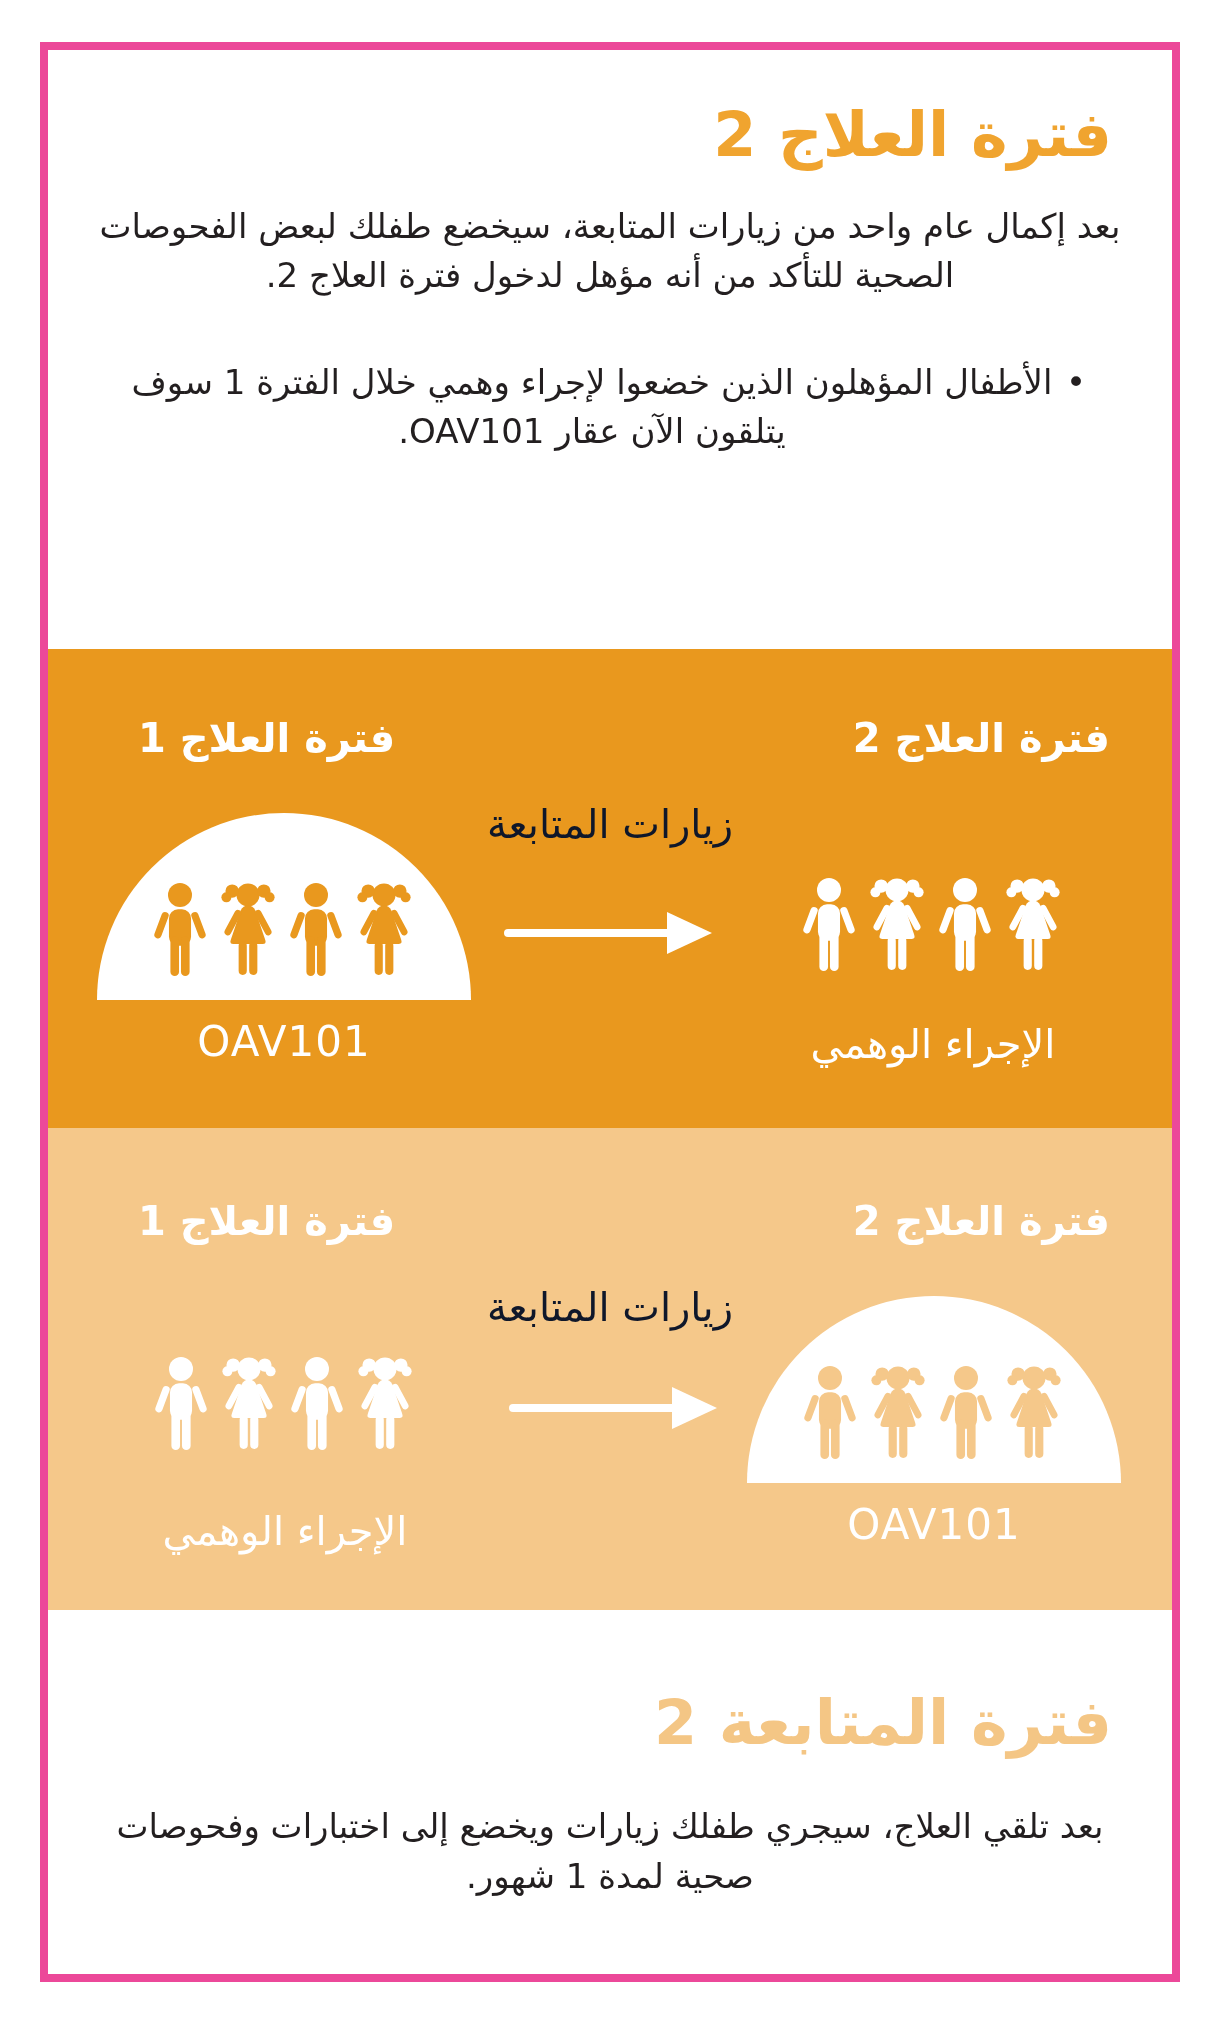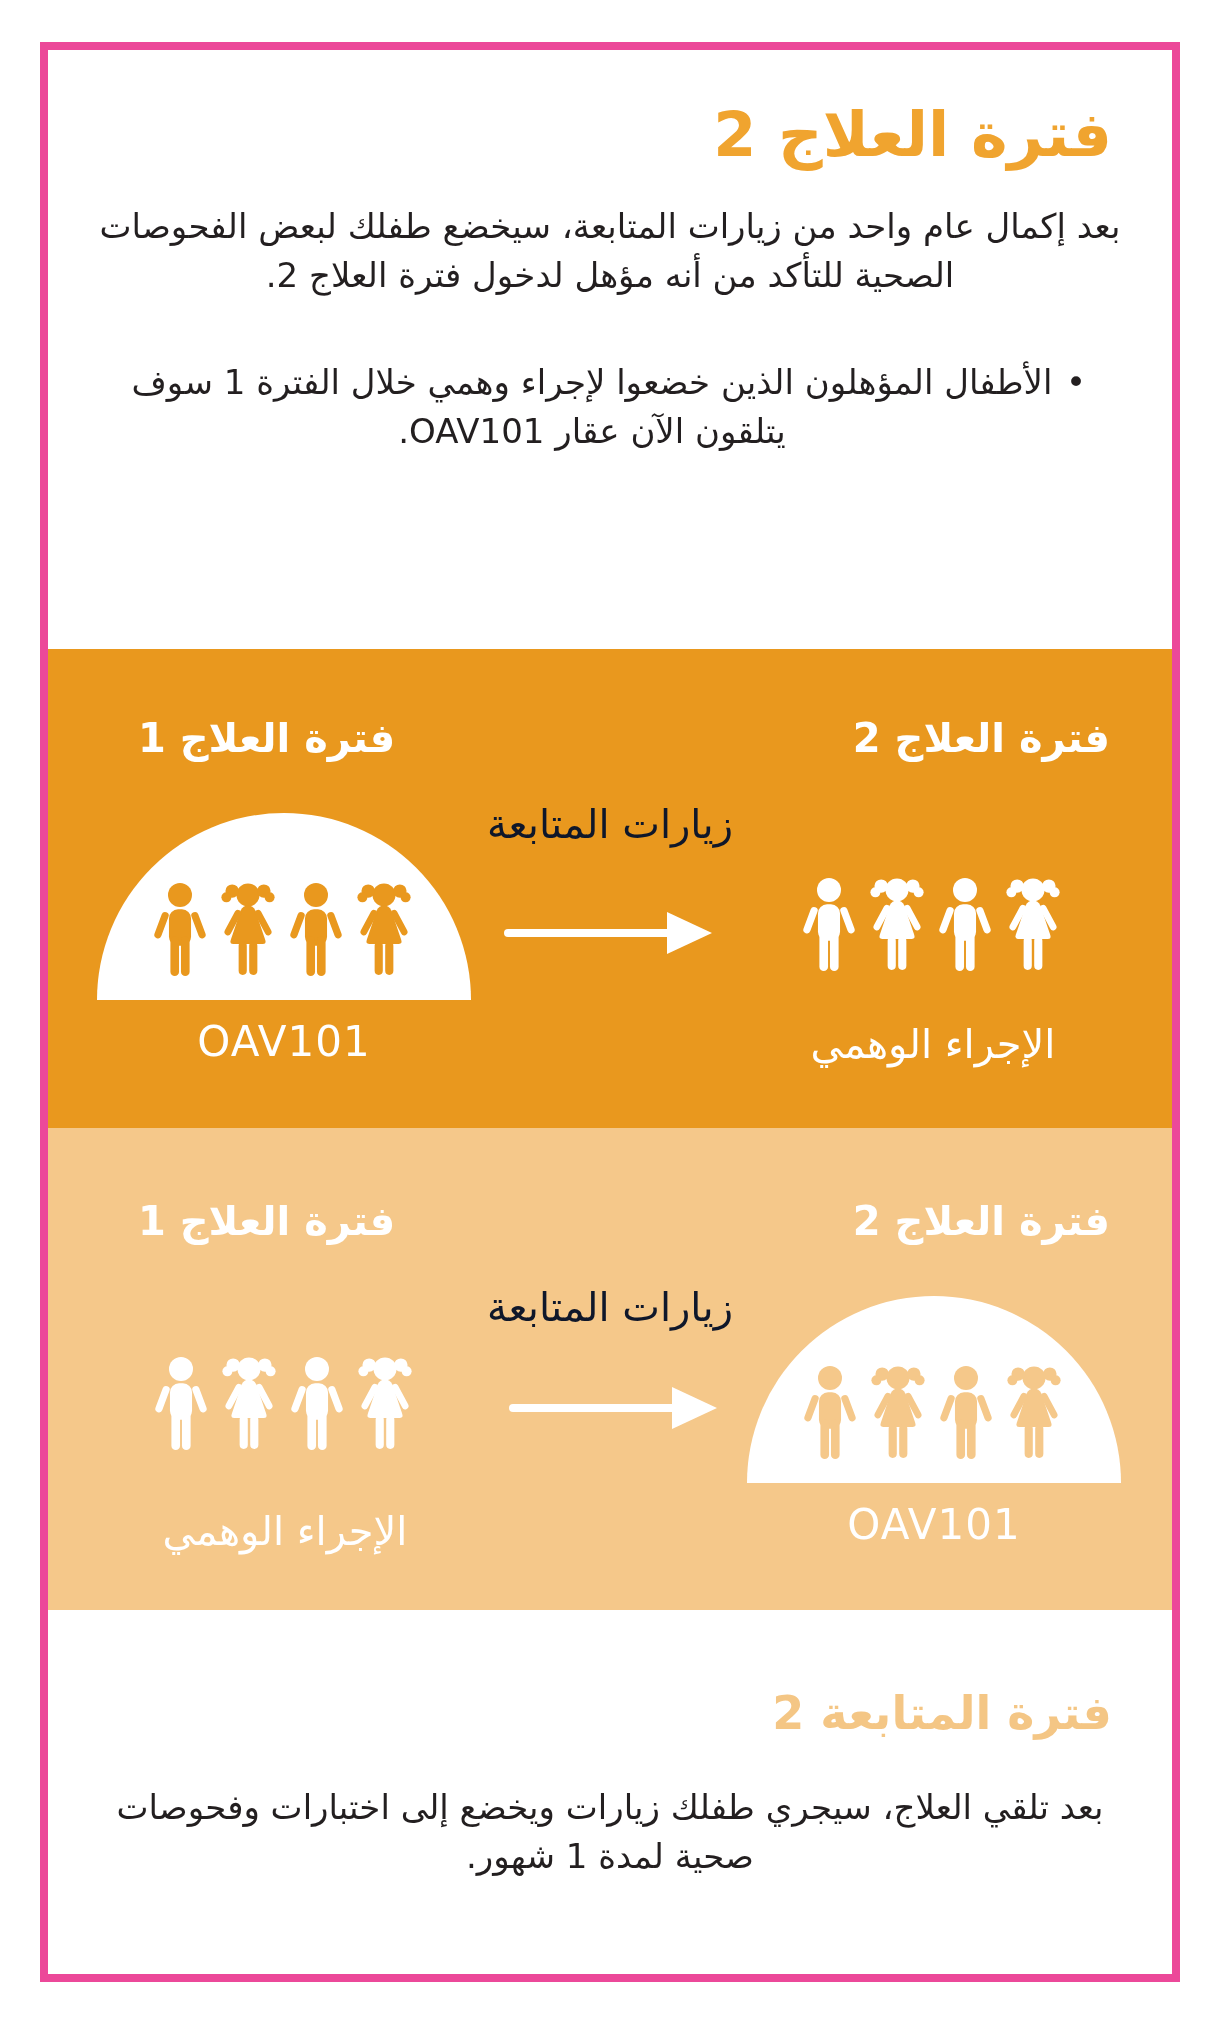--- a/index.html
+++ b/index.html
@@ -76,21 +76,21 @@
   .panel-dark .group{left:745px;top:228px;}
   
   .panel-light .group{left:97px;top:228px;}
   .panel-light .arrow{left:460px;top:256px;}
   .panel-light .dome{left:699px;top:168px;}
   .panel-light .dome-caption{left:699px;top:372px;}
   
   .outro{height:364px;box-sizing:border-box;padding-top:76px;}
   .outro-title{
     margin:0;padding:0 60px 0 0;text-align:right;direction:rtl;
-    font-size:46px;line-height:1.2;font-weight:bold;color:#F4C685;
+    font-size:62px;line-height:1.2;font-weight:bold;color:#F4C685;
   }
   .outro-paragraph{
     margin:42px auto 0;padding:0 58px;text-align:center;direction:rtl;
     font-size:34px;line-height:1.45;
   }
   .svg-defs{position:absolute;width:0;height:0;overflow:hidden;}
 </style>
 </head>
 <body>
 

